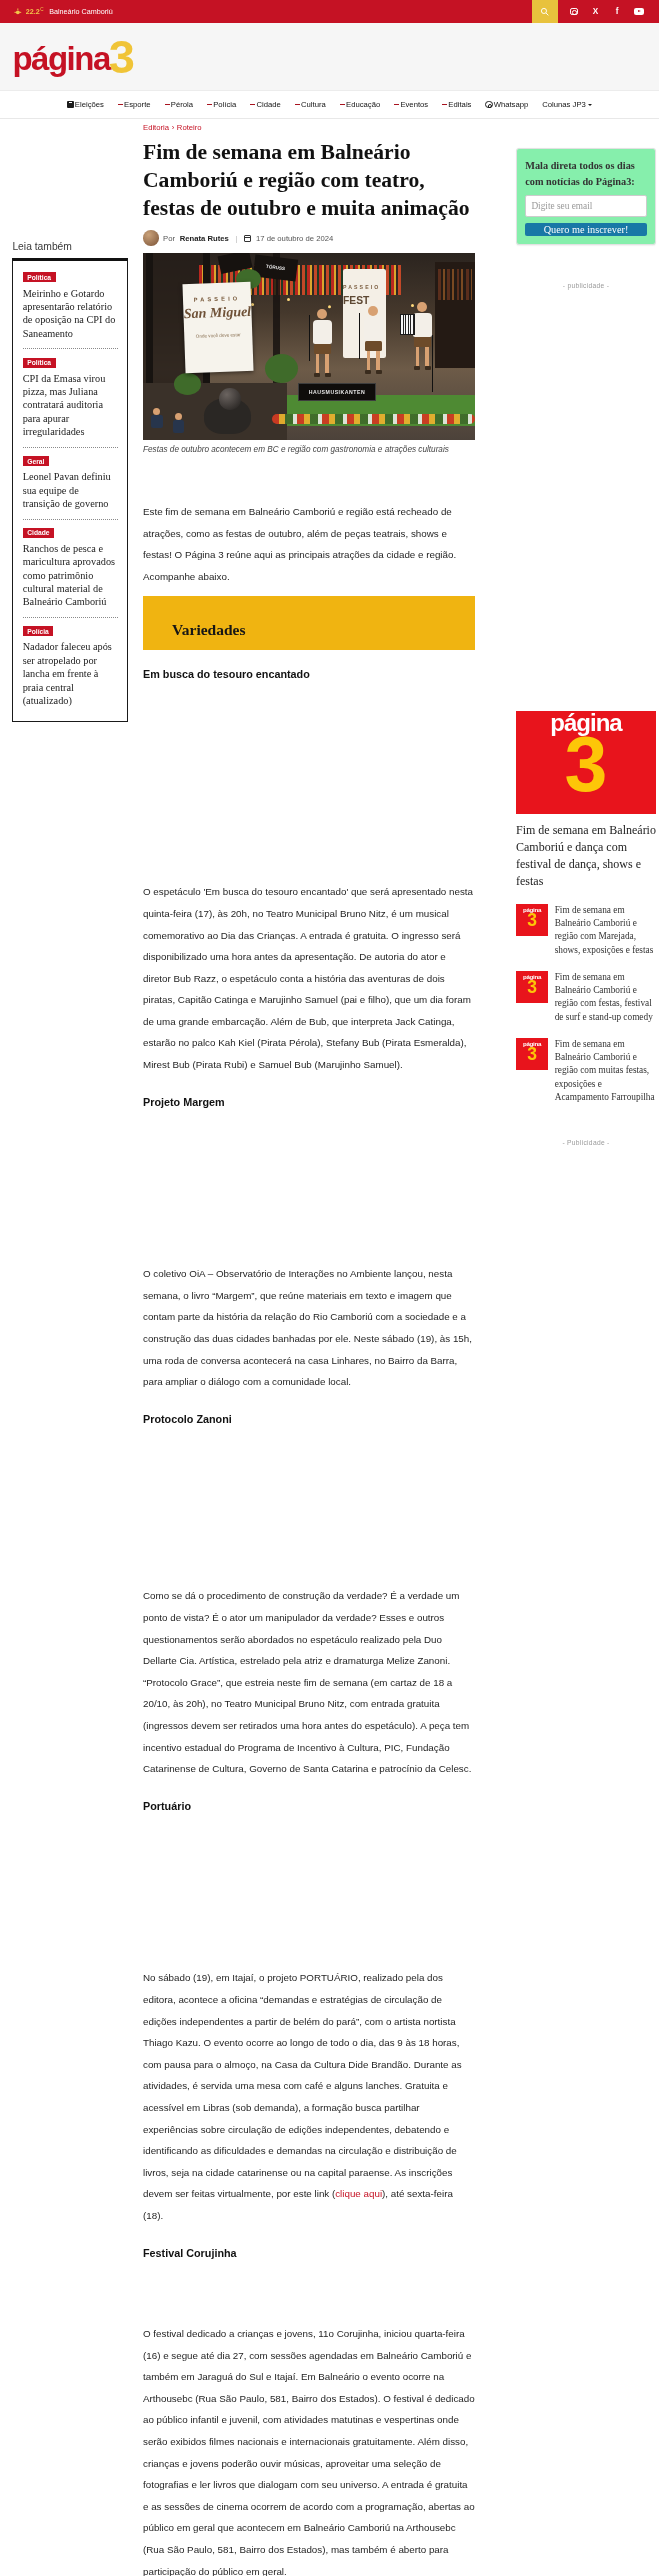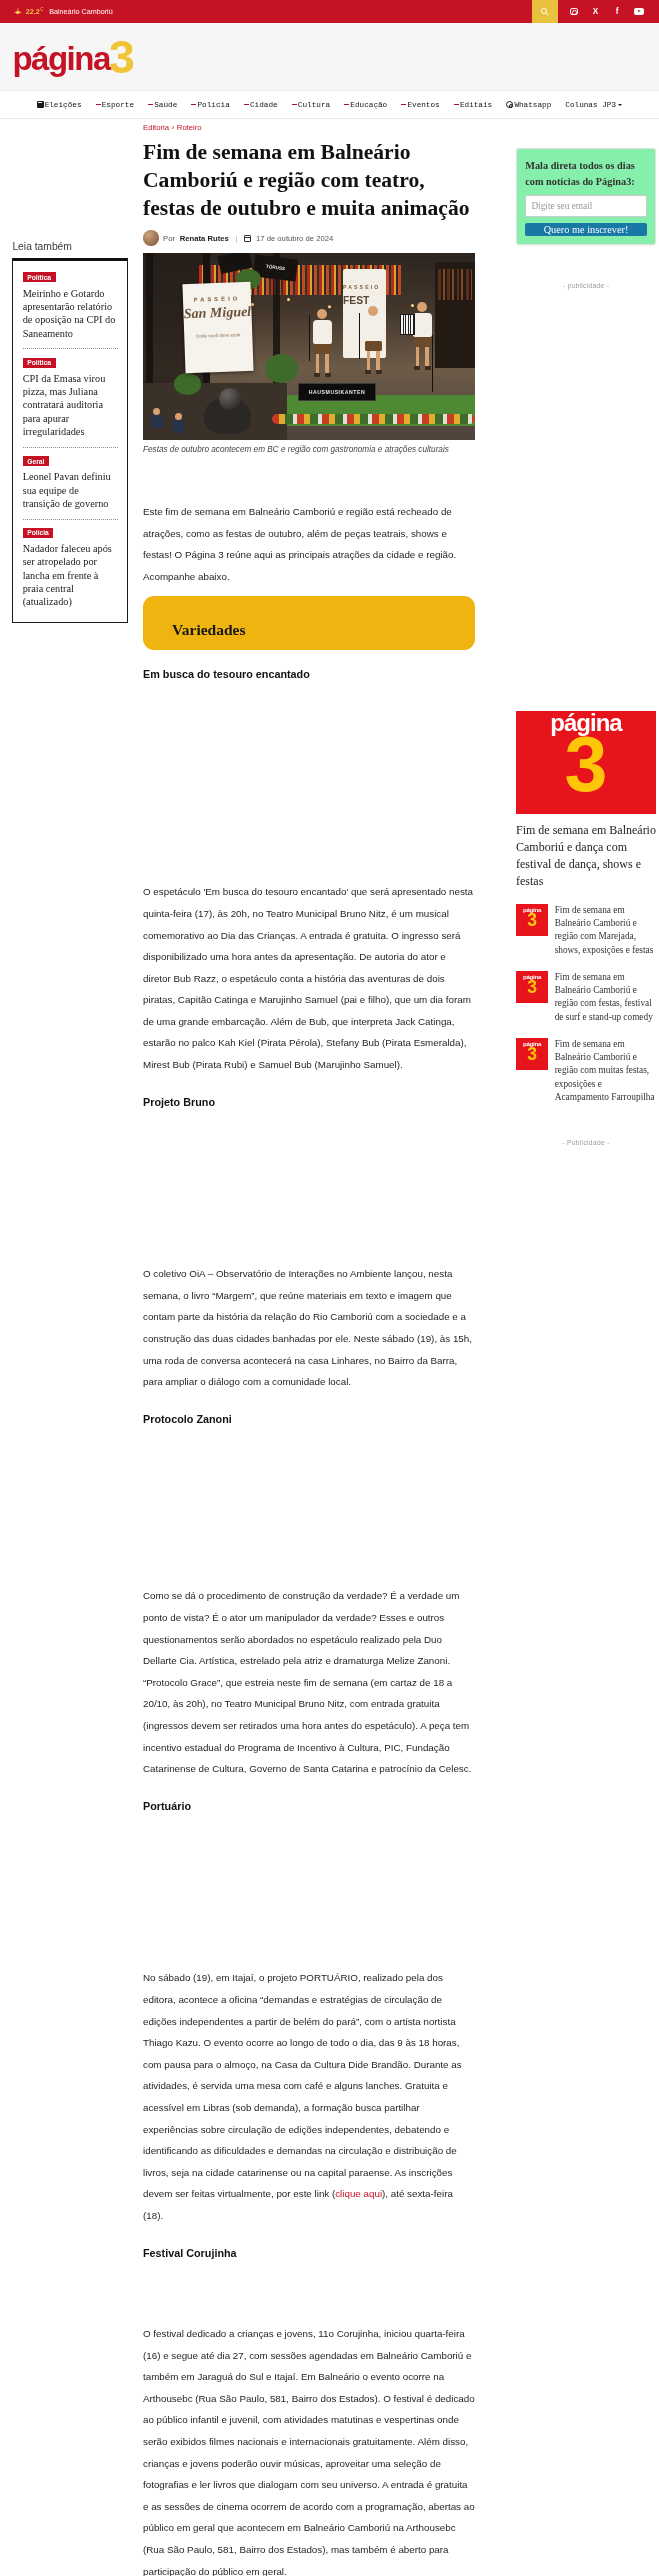--- a/index.html
+++ b/index.html
@@ -22,21 +22,21 @@
   .yt::after { content:""; position:absolute; left:3.6px; top:1.8px; border-left:3.1px solid #c51224; border-top:1.8px solid transparent; border-bottom:1.8px solid transparent; }
 
   
   .logoband { height:67px; background:#f6f6f6; display:flex; align-items:center; padding-left:12.4px; }
   .logo { display:flex; align-items:flex-end; cursor:pointer; }
   .logo-word { color:#c51224; font-weight:bold; font-size:33px; letter-spacing:-1.5px; line-height:0.9; }
   .logo-num { color:#f0c437; font-weight:bold; font-size:47px; line-height:0.72; margin-left:-1px; }
 
   
   .nav { height:29px; background:#fff; border-top:0.5px solid #ececec; border-bottom:0.5px solid #e8e8e8; display:flex; align-items:center; justify-content:center; gap:14px; font-size:7.7px; color:#141414; }
-  .nav-item { display:flex; align-items:center; gap:1px; cursor:pointer; white-space:nowrap;font-family:Liberation Mono, monospace; }
+  .nav-item { display:flex; align-items:center; gap:1px; cursor:pointer; white-space:nowrap; }
   .dash-ic { width:5.2px; height:1.5px; background:#a8131f; display:inline-block; }
   .ballot-ic { width:6.7px; height:6.2px; background:#1c1c1c; display:inline-block; position:relative; border-radius:1px; }
   .ballot-ic::after { content:""; position:absolute; left:1.5px; top:1px; width:3.6px; height:1px; background:#fff; }
   .wa-ic { width:7.2px; height:7.2px; border:0.8px solid #1c1c1c; border-radius:50%; position:relative; display:inline-block; }
   .wa-ic::after { content:""; position:absolute; left:1.8px; top:1.8px; width:2.1px; height:2.1px; border:0.7px solid #1c1c1c; border-radius:50% 50% 50% 0; }
   .chev { width:0; height:0; border-left:2.3px solid transparent; border-right:2.3px solid transparent; border-top:2.6px solid #1c1c1c; display:inline-block; margin-left:1px; }
 
   
   .maincol { position:absolute; left:143px; top:123px; width:332px; }
   .leftrail { position:absolute; left:12.4px; top:241px; width:116px; }
@@ -90,21 +90,21 @@
   .ph-pot { position:absolute; left:61px; top:145px; width:47px; height:36px; background:#2a2724; border-radius:48% 48% 40% 40%; }
   .ph-sphere { position:absolute; left:76px; top:135px; width:21.6px; height:21.6px; border-radius:50%; background:radial-gradient(circle at 35% 30%, #6b6460, #1f1c1a); }
   .ph-plant { position:absolute; border-radius:50%; background:#3f6b2a; }
   .ph-kid { position:absolute; }
   .ph-kid .khead { width:7.2px; height:7.2px; border-radius:50%; background:#d8a172; }
   .ph-kid .kbody { width:11.3px; height:12.4px; background:#27354c; border-radius:2.1px; margin-left:-2.1px; }
   .caption { font-size:8.2px; font-style:italic; color:#454545; margin-bottom:0; }
 
   .body-text { font-size:9.8px; line-height:21.6px; color:#1f1f1f; }
   p.intro { margin:47px 0 3px; }
-  .varbox { background:#f0b411; width:332px; height:54px; margin:8.2px 0 18.5px; padding:25px 0 0 29px;border-radius:11px; }
+  .varbox { background:#f0b411; width:332px; height:54px; margin:8.2px 0 18.5px; padding:25px 0 0 29px; }
   .varbox .vtitle { font-family:"Liberation Serif", serif; font-size:15.5px; font-weight:bold; color:#161616; }
   h2.sec { font-size:10.8px; font-weight:bold; color:#121212; margin:0 0 5.2px; }
   .maincol p.para { margin:0 0 20.6px; }
   a.redlink { color:#c51224; text-decoration:none; cursor:pointer; }
 
   
   .lr-title { font-size:10.3px; color:#3a3a3a; margin-bottom:6.2px; }
   .lr-box { border:0.5px solid #1a1a1a; border-top:3.6px solid #111; padding:11.3px 9.3px 5.2px; background:#fff; }
   .lr-item { padding-bottom:8.2px; margin-bottom:8.2px; border-bottom:1px dotted #8a8a8a; }
   .lr-item:last-child { border-bottom:none; margin-bottom:0; }
@@ -176,21 +176,21 @@
     <span class="nav-item">
         <span class="ballot-ic"></span>
         <span>Eleições</span>
       </span>
     <span class="nav-item">
         <span class="dash-ic"></span>
         <span>Esporte</span>
       </span>
     <span class="nav-item">
         <span class="dash-ic"></span>
-        <span>Saúde</span>
+        <span>Pérola</span>
       </span>
     <span class="nav-item">
         <span class="dash-ic"></span>
         <span>Polícia</span>
       </span>
     <span class="nav-item">
         <span class="dash-ic"></span>
         <span>Cidade</span>
       </span>
     <span class="nav-item">
@@ -226,20 +226,24 @@
         <span class="badge">Política</span>
         <div class="lr-head">Meirinho e Gotardo apresentarão relatório de oposição na CPI do Saneamento</div>
       </div>
       <div class="lr-item">
         <span class="badge">Política</span>
         <div class="lr-head">CPI da Emasa virou pizza, mas Juliana contratará auditoria para apurar irregularidades</div>
       </div>
       <div class="lr-item">
         <span class="badge">Geral</span>
         <div class="lr-head">Leonel Pavan definiu sua equipe de transição de governo</div>
+      </div>
+      <div class="lr-item">
+        <span class="badge">Cidade</span>
+        <div class="lr-head">Ranchos de pesca e maricultura aprovados como patrimônio cultural material de Balneário Camboriú</div>
       </div>
       <div class="lr-item">
         <span class="badge">Polícia</span>
         <div class="lr-head">Nadador faleceu após ser atropelado por lancha em frente à praia central (atualizado)</div>
       </div>
     </div>
   </aside>
 
   <main class="maincol">
     <div class="crumb">
@@ -352,21 +356,21 @@
 
     <p class="intro body-text">Este fim de semana em Balneário Camboriú e região está recheado de atrações, como as festas de outubro, além de peças teatrais, shows e festas! O Página 3 reúne aqui as principais atrações da cidade e região. Acompanhe abaixo.</p>
 
     <div class="varbox">
       <span class="vtitle">Variedades</span>
     </div>
 
     <h2 class="sec" style="margin-bottom:201px;">Em busca do tesouro encantado</h2>
     <p class="para body-text">O espetáculo 'Em busca do tesouro encantado' que será apresentado nesta quinta-feira (17), às 20h, no Teatro Municipal Bruno Nitz, é um musical comemorativo ao Dia das Crianças. A entrada é gratuita. O ingresso será disponibilizado uma hora antes da apresentação. De autoria do ator e diretor Bub Razz, o espetáculo conta a história das aventuras de dois piratas, Capitão Catinga e Marujinho Samuel (pai e filho), que um dia foram de uma grande embarcação. Além de Bub, que interpreta Jack Catinga, estarão no palco Kah Kiel (Pirata Pérola), Stefany Bub (Pirata Esmeralda), Mirest Bub (Pirata Rubi) e Samuel Bub (Marujinho Samuel).</p>
 
-    <h2 class="sec" style="margin-bottom:155px;">Projeto Bruno</h2>
+    <h2 class="sec" style="margin-bottom:155px;">Projeto Margem</h2>
     <p class="para body-text">O coletivo OiA – Observatório de Interações no Ambiente lançou, nesta semana, o livro “Margem”, que reúne materiais em texto e imagem que contam parte da história da relação do Rio Camboriú com a sociedade e a construção das duas cidades banhadas por ele. Neste sábado (19), às 15h, uma roda de conversa acontecerá na casa Linhares, no Bairro da Barra, para ampliar o diálogo com a comunidade local.</p>
 
     <h2 class="sec" style="margin-bottom:160px;">Protocolo Zanoni</h2>
     <p class="para body-text">Como se dá o procedimento de construção da verdade? É a verdade um ponto de vista? É o ator um manipulador da verdade? Esses e outros questionamentos serão abordados no espetáculo realizado pela Duo Dellarte Cia. Artística, estrelado pela atriz e dramaturga Melize Zanoni. “Protocolo Grace”, que estreia neste fim de semana (em cartaz de 18 a 20/10, às 20h), no Teatro Municipal Bruno Nitz, com entrada gratuita (ingressos devem ser retirados uma hora antes do espetáculo). A peça tem incentivo estadual do Programa de Incentivo à Cultura, PIC, Fundação Catarinense de Cultura, Governo de Santa Catarina e patrocínio da Celesc.</p>
 
     <h2 class="sec" style="margin-bottom:155px;">Portuário</h2>
     <p class="para body-text"><span>No sábado (19), em Itajaí, o projeto PORTUÁRIO, realizado pela dos editora, acontece a oficina “demandas e estratégias de circulação de edições independentes a partir de belém do pará”, com o artista nortista Thiago Kazu. O evento ocorre ao longo de todo o dia, das 9 às 18 horas, com pausa para o almoço, na Casa da Cultura Dide Brandão. Durante as atividades, é servida uma mesa com café e alguns lanches. Gratuita e acessível em Libras (sob demanda), a formação busca partilhar experiências sobre circulação de edições independentes, debatendo e identificando as dificuldades e demandas na circulação e distribuição de livros, seja na cidade catarinense ou na capital paraense. As inscrições devem ser feitas virtualmente, por este link (</span><a class="redlink">clique aqui</a><span>), até sexta-feira (18).</span></p>
 
     <h2 class="sec" style="margin-bottom:64px;">Festival Corujinha</h2>
     <p class="para body-text"><span>O festival dedicado a crianças e jovens, 11o Corujinha, iniciou quarta-feira (16) e segue até dia 27, com sessões agendadas em Balneário Camboriú e também em Jaraguá do Sul e Itajaí. Em Balneário o evento ocorre na Arthousebc (Rua São Paulo, 581, Bairro dos Estados). O festival é dedicado ao público infantil e juvenil, com atividades matutinas e vespertinas onde serão exibidos filmes nacionais e internacionais gratuitamente. Além disso, crianças e jovens poderão ouvir músicas, aproveitar uma seleção de fotografias e ler livros que dialogam com seu universo. A entrada é gratuita e as sessões de cinema ocorrem de acordo com a programação, abertas ao público em geral que acontecem em Balneário Camboriú na Arthousebc (Rua São Paulo, 581, Bairro dos Estados), mas também é aberto para participação do público em geral. </span></p>

